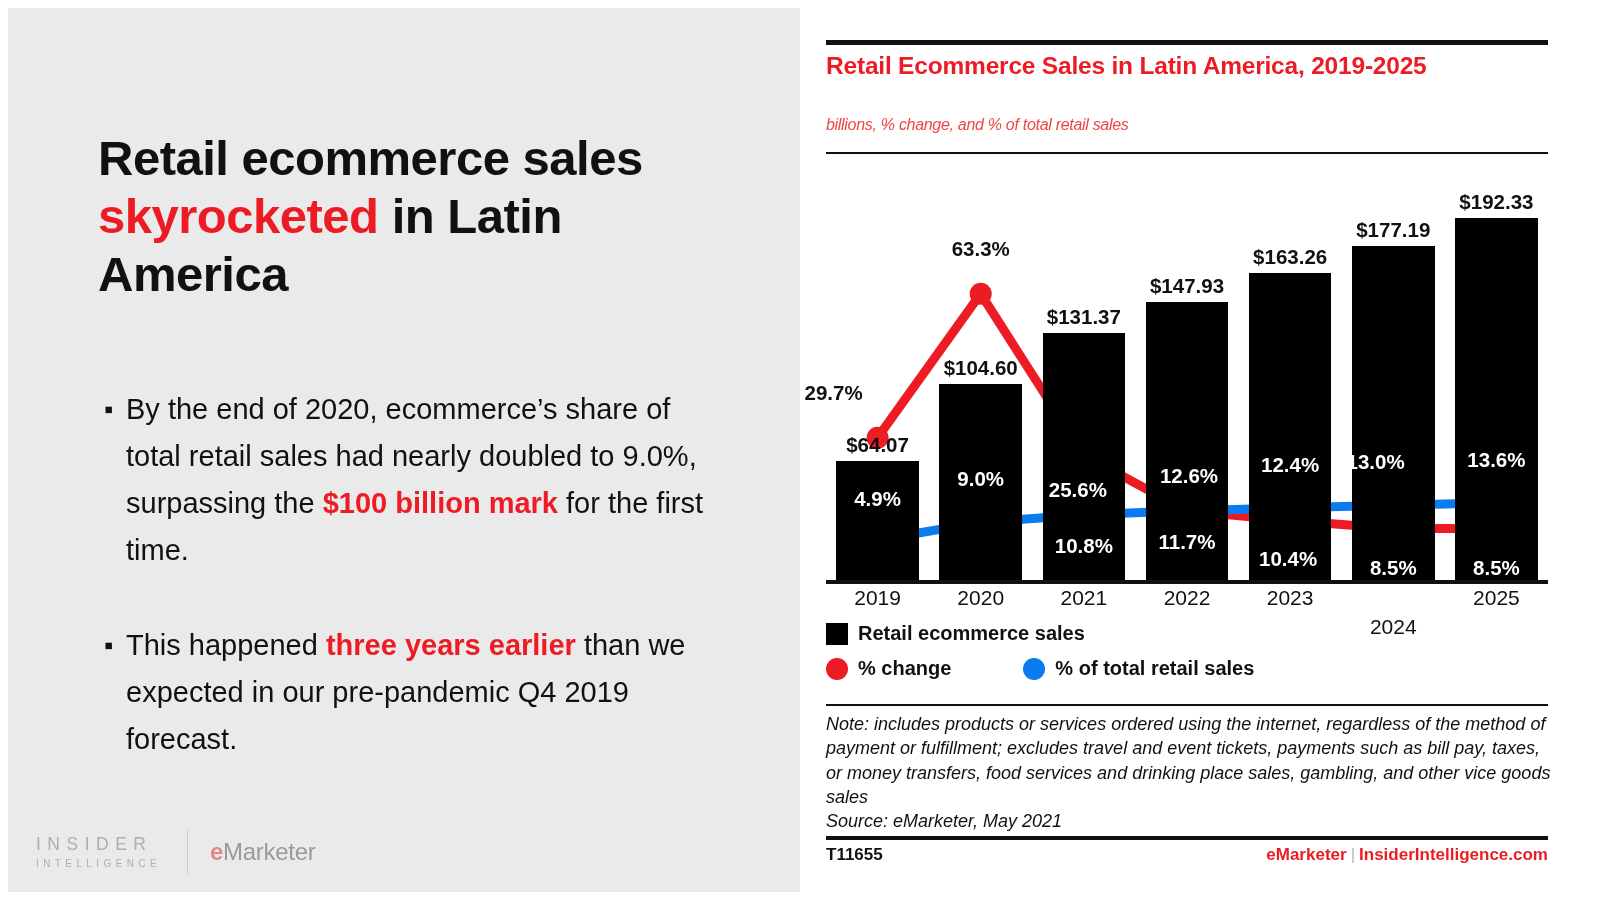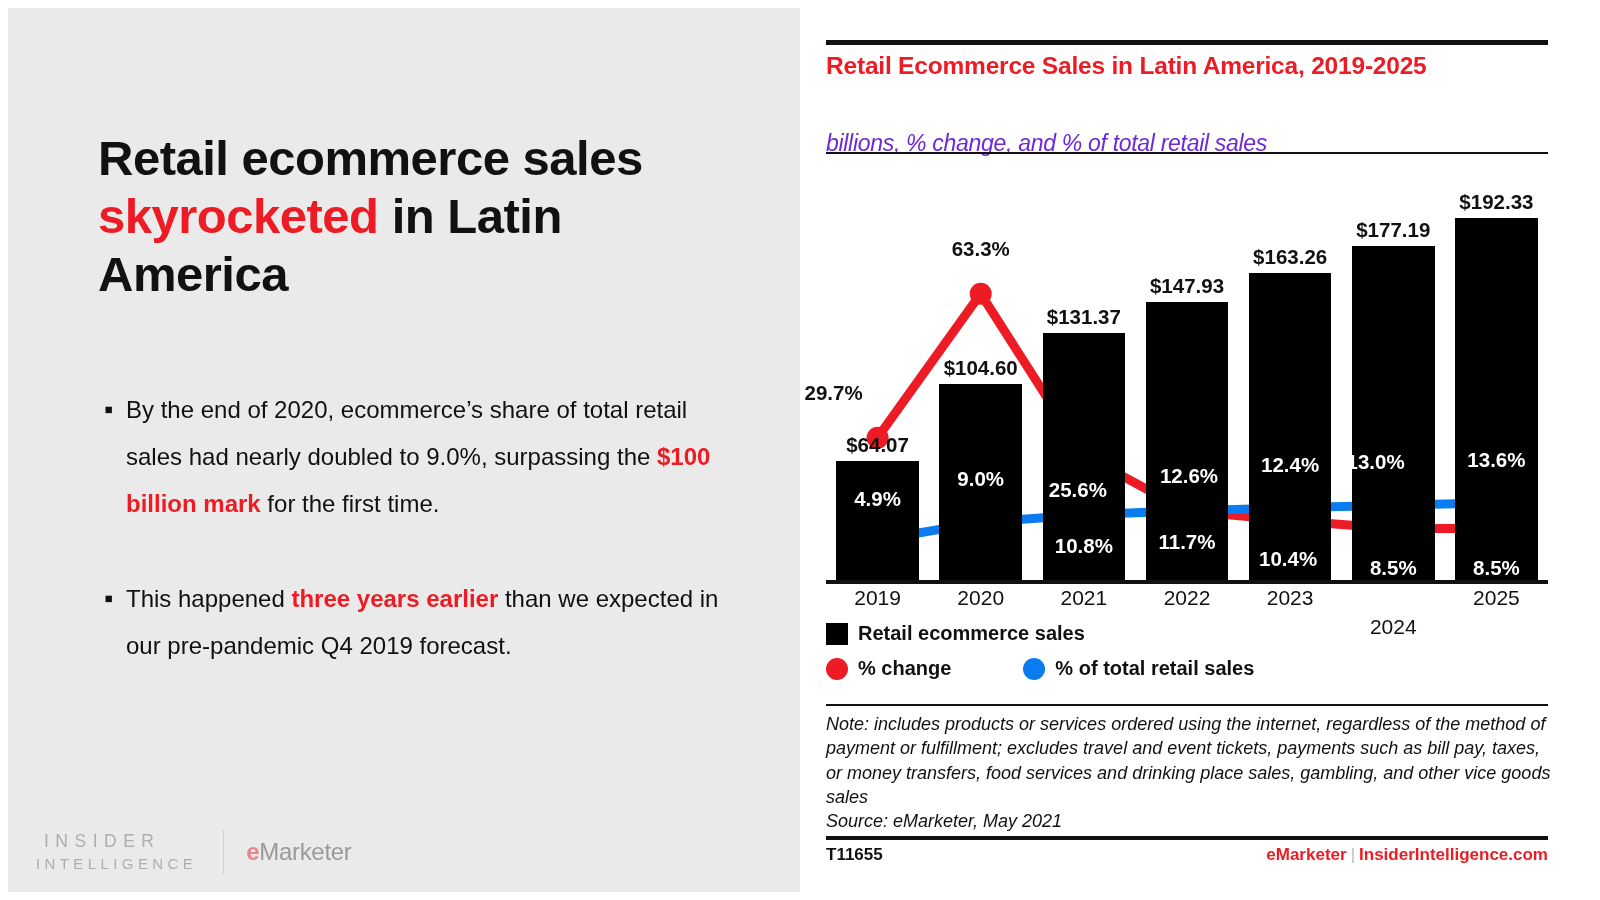--- a/index.html
+++ b/index.html
@@ -26,34 +26,34 @@
   .bullets{
     position:absolute;left:96px;top:378px;width:620px;
   }
   .bullet{display:flex;align-items:flex-start;margin-bottom:48px;}
   .bullet-mark{
     flex:0 0 auto;width:22px;
     font-size:26px;line-height:46px;color:#111;
   }
   .bullet-text{
     flex:1 1 auto;
-    font-size:24px;line-height:47px;color:#111;
+    font-size:29px;line-height:47px;color:#111;
   }
   .bt-red{color:#ed1c24;font-weight:bold;}
 
   .logo{
     position:absolute;left:28px;top:822px;
     display:flex;align-items:center;
   }
   .logo-ii{line-height:1.35;}
   .logo-ii .l1{
-    font-size:17.5px;letter-spacing:6.5px;color:#aeaeae;margin-left:8px;
+    font-size:17.5px;letter-spacing:6.5px;color:#aeaeae;
   }
   .logo-ii .l2{
-    font-size:15px;letter-spacing:4.4px;color:#aeaeae;
+    font-size:10px;letter-spacing:4.4px;color:#aeaeae;
   }
   .logo-div{
     width:1px;height:44px;background:#cfcfcf;margin:0 22px 0 26px;
   }
   .logo-em{font-size:24px;color:#9a9a9a;letter-spacing:-0.3px;}
   .logo-em .e{color:#e8848c;font-weight:bold;}
 
   
   .chart-panel{
     position:absolute;left:812px;top:0;width:788px;height:900px;
@@ -62,21 +62,21 @@
   .rule-top{
     position:absolute;left:14px;top:40px;width:722px;height:5px;background:#111;
   }
   .chart-title{
     position:absolute;left:14px;top:52px;width:700px;
     font-size:24.5px;font-weight:bold;line-height:1.17;
     color:#ed1c24;letter-spacing:-0.2px;
   }
   .chart-subtitle{
     position:absolute;left:14px;top:116px;width:700px;
-    font-size:23px;font-style:italic;color:#6d28d9;letter-spacing:-0.3px;margin-top:14px;
+    font-size:16px;font-style:italic;color:#ef4444;letter-spacing:-0.3px;
   }
   .rule-sub{
     position:absolute;left:14px;top:152px;width:722px;height:2px;background:#111;
   }
 
   
   .plot{
     position:absolute;left:14px;top:165px;width:722px;height:418px;
   }
   .bar{

